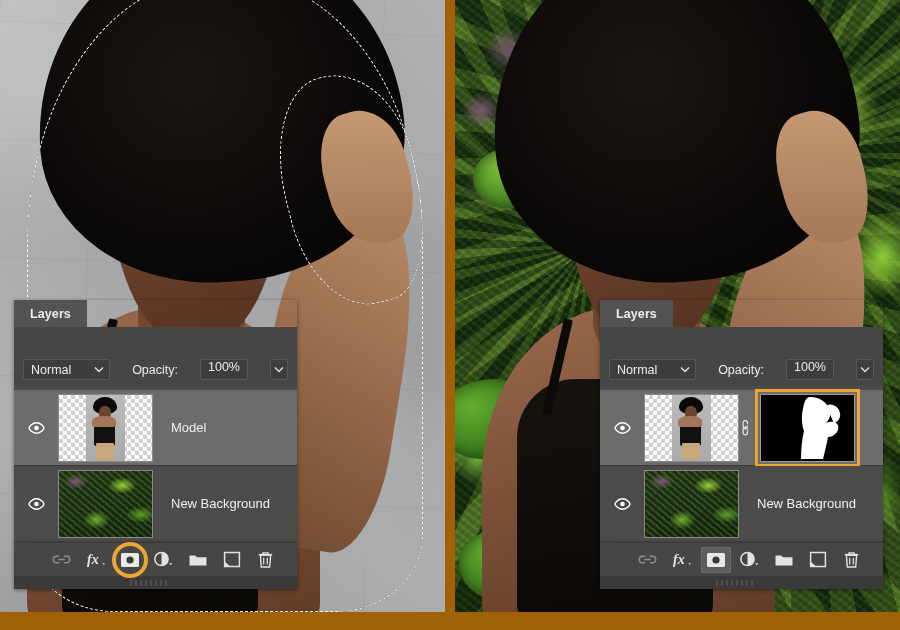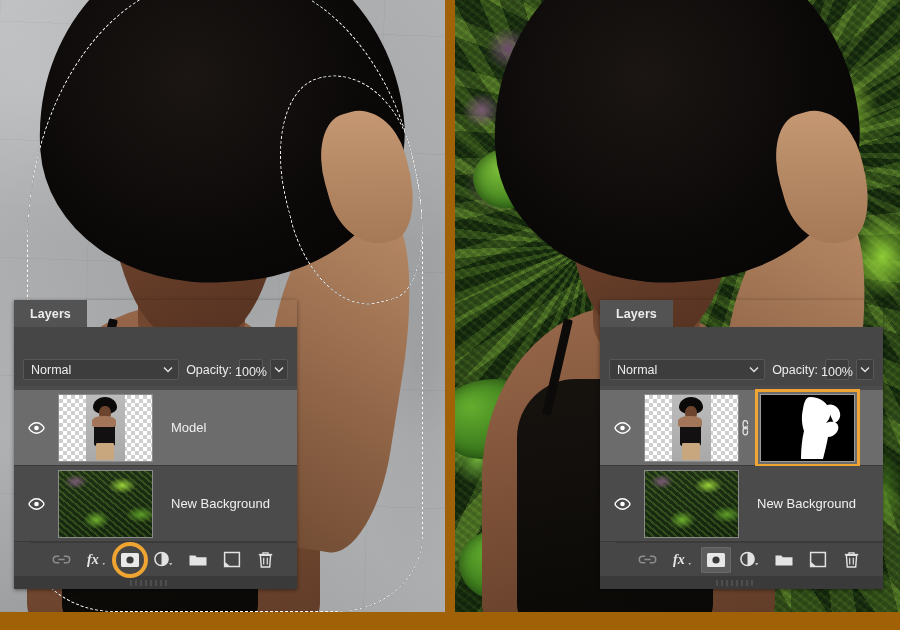--- a/index.html
+++ b/index.html
@@ -145,39 +145,39 @@
     height: 27px; padding: 0 16px;
     background: #535353;
     display: flex; align-items: center;
     font-size: 12.5px; font-weight: bold; color: #ececec;
     letter-spacing: .1px;
   }
   .panel-body { background: #464646; }
   .panel-topgap { height: 28px; background: #464646; }
 
   .controls-row {
-    display: flex; align-items: center; gap: 7px;
+    display: flex; align-items: center; gap: 22px;
     padding: 4px 9px 6px 9px;
     background: #464646;
   }
   .blend-select {
     flex: 1 1 auto;
     height: 21px;
     background: #3d3d3d;
     border: 1px solid #575757;
     border-radius: 2px;
     display: flex; align-items: center; justify-content: space-between;
     padding: 0 5px 0 7px;
     font-size: 12.5px; color: #ececec;
   }
   .opacity-label { font-size: 12.5px; color: #ececec; white-space: nowrap; }
   .opacity-field {
-    width: 24px; height: 21px;
+    width: 48px; height: 21px;
     background: #3d3d3d; border: 1px solid #575757; border-radius: 2px;
-    display: flex; align-items: flex-end; justify-content: center;
+    display: flex; align-items: flex-start; justify-content: center;
     font-size: 12.5px; color: #ececec;
   }
   .opacity-arrow {
     width: 18px; height: 21px;
     background: #3d3d3d; border: 1px solid #575757; border-radius: 2px;
     display: flex; align-items: center; justify-content: center;
   }
   .chev { display:block; }
 
   .layers-list { background: #4b4b4b; padding-top: 4px; }

